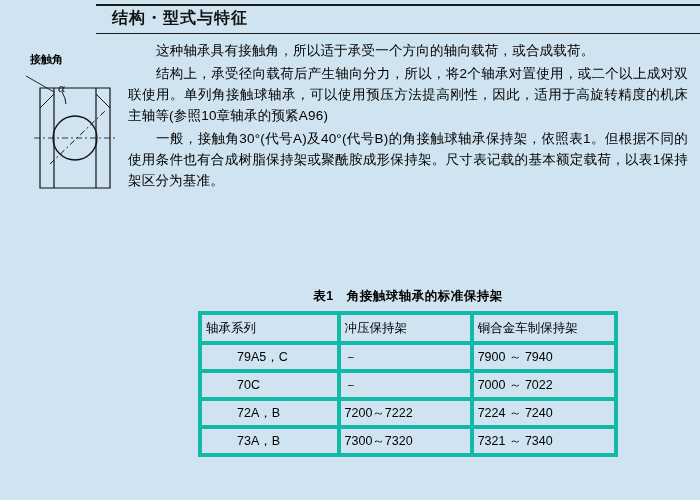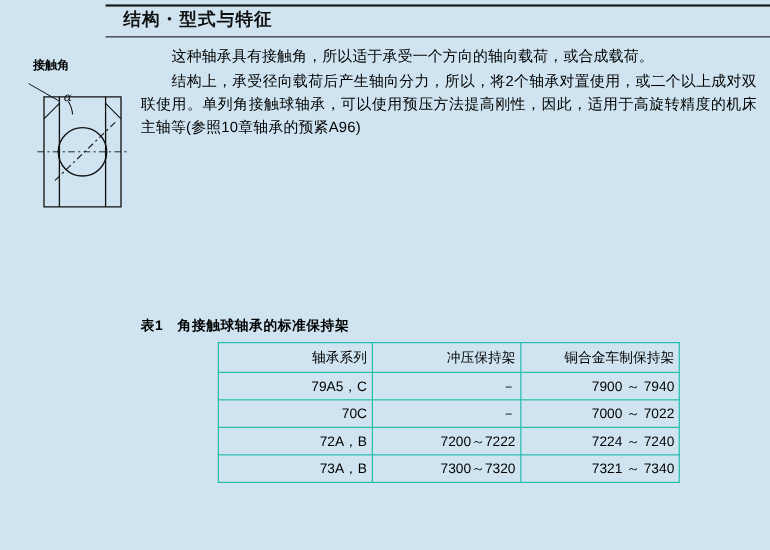--- a/index.html
+++ b/index.html
@@ -96,36 +96,36 @@
   }
 
   
   .table-wrap {
     position: absolute;
     left: 128px;
     top: 288px;
     width: 560px;
   }
   .table-caption {
-    text-align: left;
+    text-align: center;
     font-size: 12.5px;
     font-weight: bold;
     margin-bottom: 6px;
     letter-spacing: 0.5px;
   }
   table.spec {
     border-collapse: collapse;
     margin: 0 auto;
     width: 420px;
     font-size: 12.5px;
   }
   table.spec th,
   table.spec td {
-    border: 1px solid #14b8a6;
-    text-align: right;
+    border: 4px solid #14b8a6;
+    text-align: left;
     padding: 3px 4px;
     height: 18px;
     white-space: nowrap;
     font-weight: normal;
   }
   table.spec th {
     font-weight: normal;
     padding: 4px 4px;
   }
   table.spec td.col0 { width: 120px; padding-left: 35px; }
@@ -164,20 +164,21 @@
 
     <line x1="16" y1="6" x2="44" y2="22" stroke="#111" stroke-width="0.9"></line>
 
     <text x="48" y="22" font-family="DejaVu Serif, serif" font-size="11" font-style="italic" fill="#111">α</text>
   </svg>
 </div>
 
 <div class="body-col">
   <p class="para">这种轴承具有接触角，所以适于承受一个方向的轴向载荷，或合成载荷。</p>
   <p class="para">结构上，承受径向载荷后产生轴向分力，所以，将2个轴承对置使用，或二个以上成对双联使用。单列角接触球轴承，可以使用预压方法提高刚性，因此，适用于高旋转精度的机床主轴等(参照10章轴承的预紧A96)</p>
+  <p class="para">一般，接触角30°(代号A)及40°(代号B)的角接触球轴承保持架，依照表1。但根据不同的使用条件也有合成树脂保持架或聚酰胺成形保持架。尺寸表记载的基本额定载荷，以表1保持架区分为基准。</p>
 </div>
 
 <div class="table-wrap">
   <div class="table-caption">表1　角接触球轴承的标准保持架</div>
   <table class="spec">
     <thead>
       <tr>
         <th>轴承系列</th>
         <th>冲压保持架</th>
         <th>铜合金车制保持架</th>

